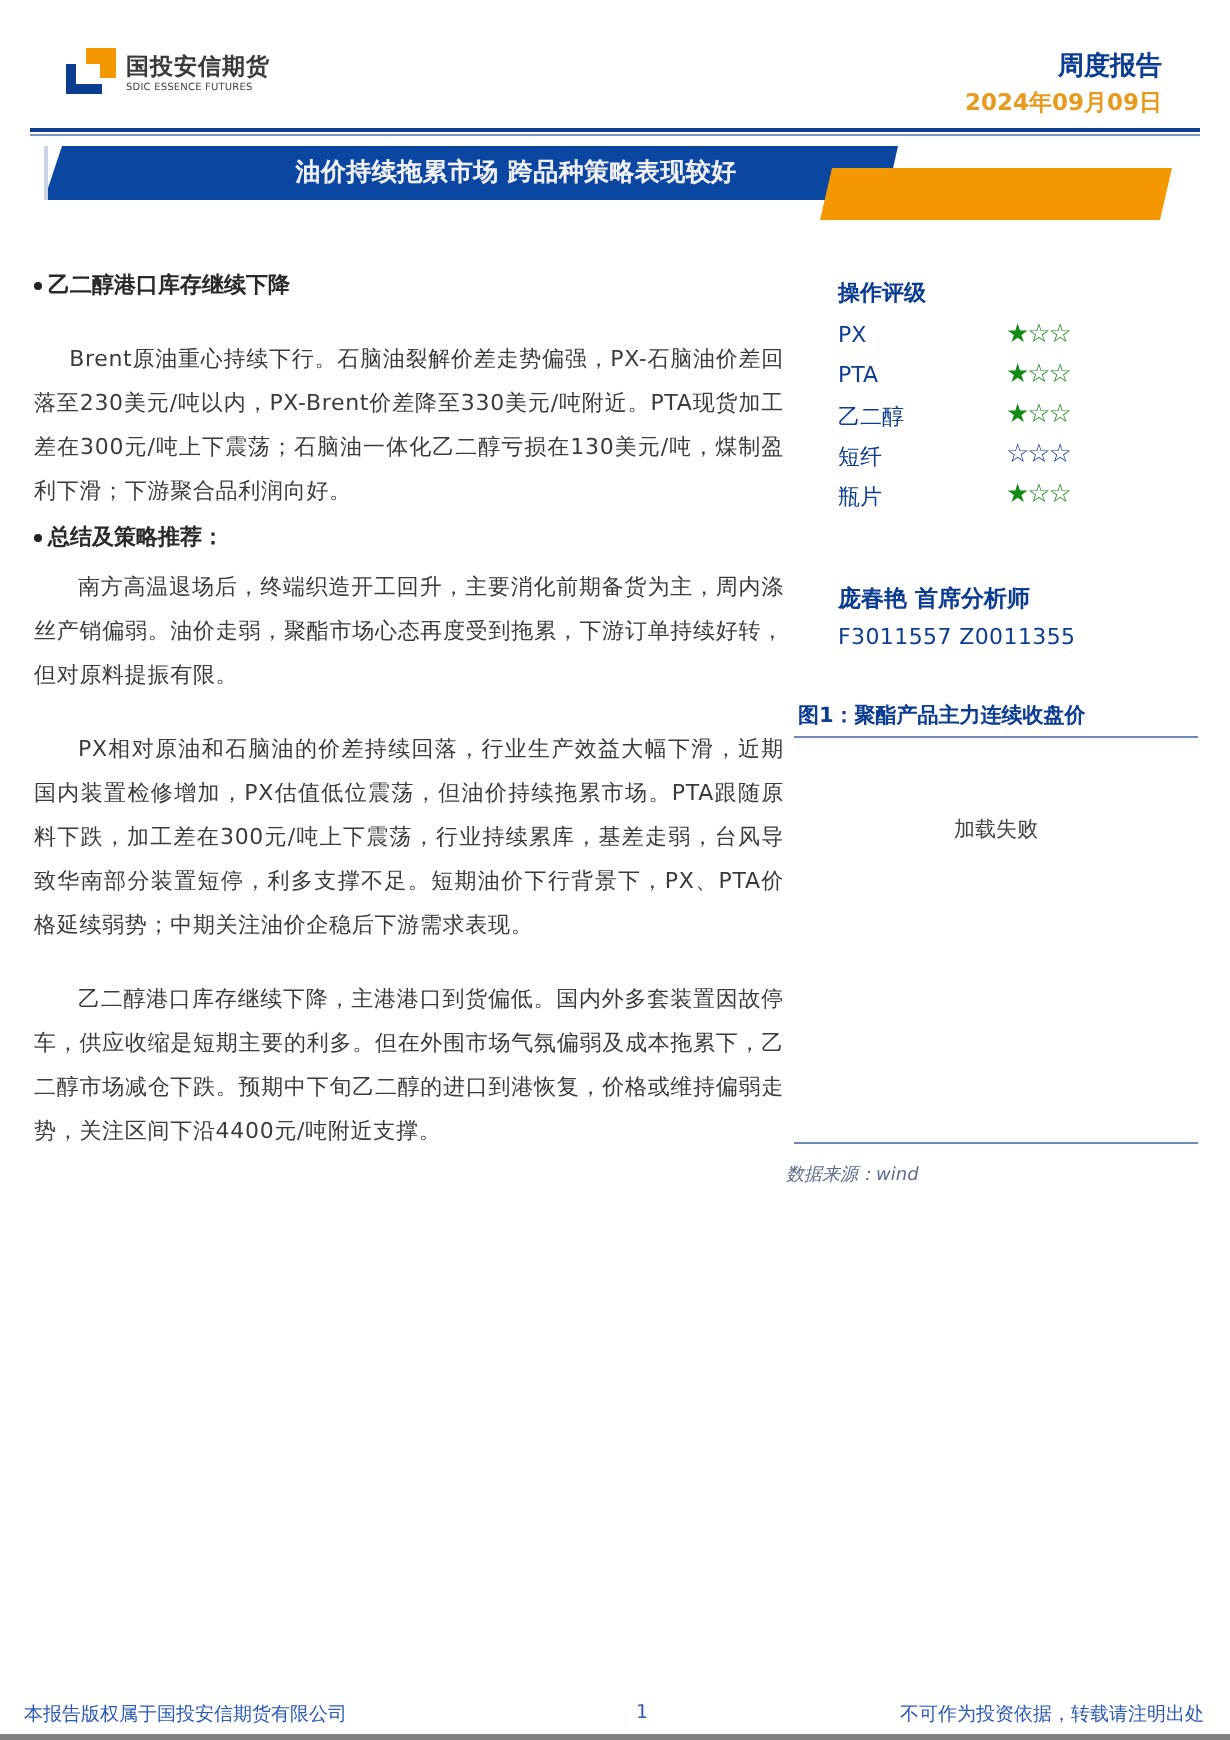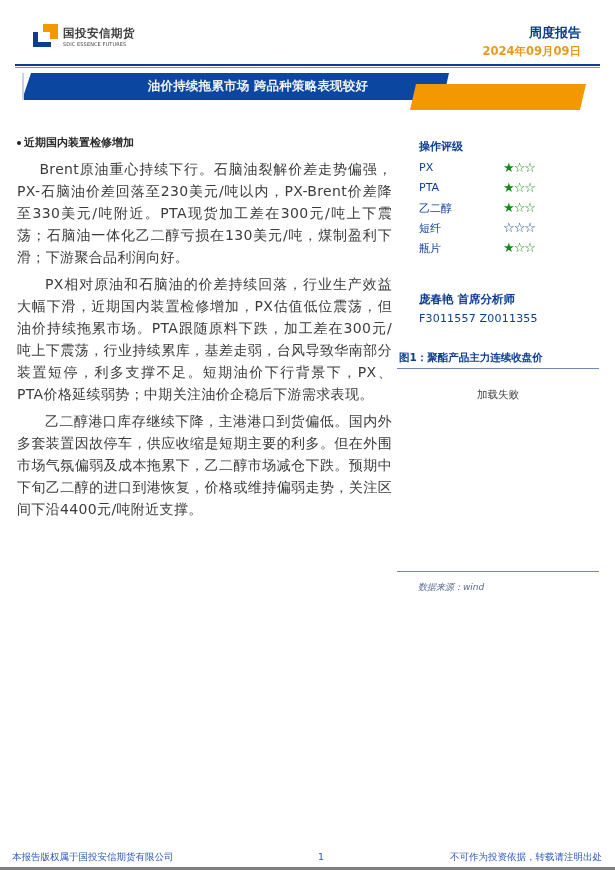--- a/index.html
+++ b/index.html
@@ -32,41 +32,41 @@
   .cat-banner { position: absolute; left: 410px; top: 84px; width: 176px; height: 26px; }
   .cat-banner .shape { position: absolute; inset: 0; background: #f39800;
                        clip-path: polygon(6px 0, 100% 0, calc(100% - 6px) 100%, 0 100%); }
   .cat-banner .text { position: absolute; left: 0; right: 0; top: 6px; text-align: center; color: #fff;
                       font-size: 12px; font-weight: bold; }
 
   
   .main { position: absolute; left: 17px; top: 132px; width: 375px; }
   .sec-head { font-size: 11px; font-weight: bold; color: #2a2a2a; height: 22px; line-height: 22px; }
   .sec-head .dot { display: inline-block; width: 4px; height: 4px; border-radius: 50%; background: #222; margin-right: 3px; vertical-align: middle; }
-  .para { font-size: 14px; line-height: 22px; color: #3b3b3b; text-indent: 2em; margin: 4px 0 5px 0; text-align: justify; letter-spacing: 0.35px; }
+  .para { font-size: 11px; line-height: 22px; color: #3b3b3b; text-indent: 2em; margin: 15px 0 5px 0; text-align: justify; letter-spacing: 0.35px; }
   .para.first-indent { text-indent: 1.6em; }
 
   
   .side { position: absolute; left: 419px; top: 139px; width: 180px; }
   .rating-title { font-size: 11px; font-weight: bold; color: #0b3d91; height: 20px; }
   .rating-row { height: 20px; position: relative; }
   .rating-row .label { position: absolute; left: 0; top: 2px; font-size: 11px; font-weight: normal; color: #0b3d91; }
   .rating-row .stars { position: absolute; left: 84px; top: 1px; font-size: 13px; letter-spacing: -1px; }
   .star-filled { color: #138a13; }
   .star-empty-blue { color: #0b3d91; }
 
   .analyst { position: absolute; left: 419px; top: 292px; }
   .analyst-name { font-size: 11.5px; font-weight: bold; color: #0b3d91; }
   .analyst-ids { font-size: 11px; color: #0b3d91; margin-top: 5px; letter-spacing: 0.2px; }
 
   .fig-title { position: absolute; left: 399px; top: 351px; font-size: 10.5px; font-weight: bold; color: #0b3d91; }
   .fig-rule-top { position: absolute; left: 397px; top: 368px; width: 202px; height: 1px; background: #6f88b8; }
-  .fig-placeholder { position: absolute; left: 397px; top: 388px; width: 202px; text-align: center; font-size: 10.5px; color: #444; }
+  .fig-placeholder { position: absolute; left: 397px; top: 408px; width: 202px; text-align: center; font-size: 10.5px; color: #444; }
   .fig-rule-bottom { position: absolute; left: 397px; top: 571px; width: 202px; height: 1px; background: #6f88b8; }
-  .fig-source { position: absolute; left: 418px; top: 581px; font-size: 9px; font-style: italic; color: #5a6b8c; }
+  .fig-source { position: absolute; left: 393px; top: 581px; font-size: 9px; font-style: italic; color: #5a6b8c; }
 
   
   .footer-left { position: absolute; left: 12px; top: 851px; font-size: 9.5px; color: #2a5ab5; }
   .footer-page { position: absolute; left: 318px; top: 851px; font-size: 9.5px; color: #2a5ab5; }
   .footer-right { position: absolute; right: 13px; top: 851px; font-size: 9.5px; color: #2a5ab5; }
   .footer-rule { position: absolute; left: 0; top: 867px; width: 615px; height: 3px; background: #7f7f7f; }
 </style>
 </head>
 <body>
 
@@ -91,24 +91,28 @@
   <div class="edge"></div>
   <div class="text">油价持续拖累市场 跨品种策略表现较好</div>
 </div>
 
 <div class="cat-banner">
   <div class="shape"></div>
 </div>
 
 <div class="main">
   <div class="sec-head">
-    <span class="dot"></span><span>近期国内装置检修增加</span>
+    <span class="dot"></span><span>乙二醇港口库存继续下降</span>
   </div>
   <p class="para first-indent">Brent原油重心持续下行。石脑油裂解价差走势偏强，PX-石脑油价差回落至230美元/吨以内，PX-Brent价差降至330美元/吨附近。PTA现货加工差在300元/吨上下震荡；石脑油一体化乙二醇亏损在130美元/吨，煤制盈利下滑；下游聚合品利润向好。</p>
 
+  <div class="sec-head" style="margin-top:-4px;">
+    <span class="dot"></span><span>总结及策略推荐：</span>
+  </div>
+  <p class="para" style="margin-top:3px;">南方高温退场后，终端织造开工回升，主要消化前期备货为主，周内涤丝产销偏弱。油价走弱，聚酯市场心态再度受到拖累，下游订单持续好转，但对原料提振有限。</p>
   <p class="para">PX相对原油和石脑油的价差持续回落，行业生产效益大幅下滑，近期国内装置检修增加，PX估值低位震荡，但油价持续拖累市场。PTA跟随原料下跌，加工差在300元/吨上下震荡，行业持续累库，基差走弱，台风导致华南部分装置短停，利多支撑不足。短期油价下行背景下，PX、PTA价格延续弱势；中期关注油价企稳后下游需求表现。</p>
   <p class="para">乙二醇港口库存继续下降，主港港口到货偏低。国内外多套装置因故停车，供应收缩是短期主要的利多。但在外围市场气氛偏弱及成本拖累下，乙二醇市场减仓下跌。预期中下旬乙二醇的进口到港恢复，价格或维持偏弱走势，关注区间下沿4400元/吨附近支撑。</p>
 </div>
 
 <div class="side">
   <div class="rating-title">操作评级</div>
 
   <div class="rating-row">
     <span class="label">PX</span>
     <span class="stars star-filled">★☆☆</span>

